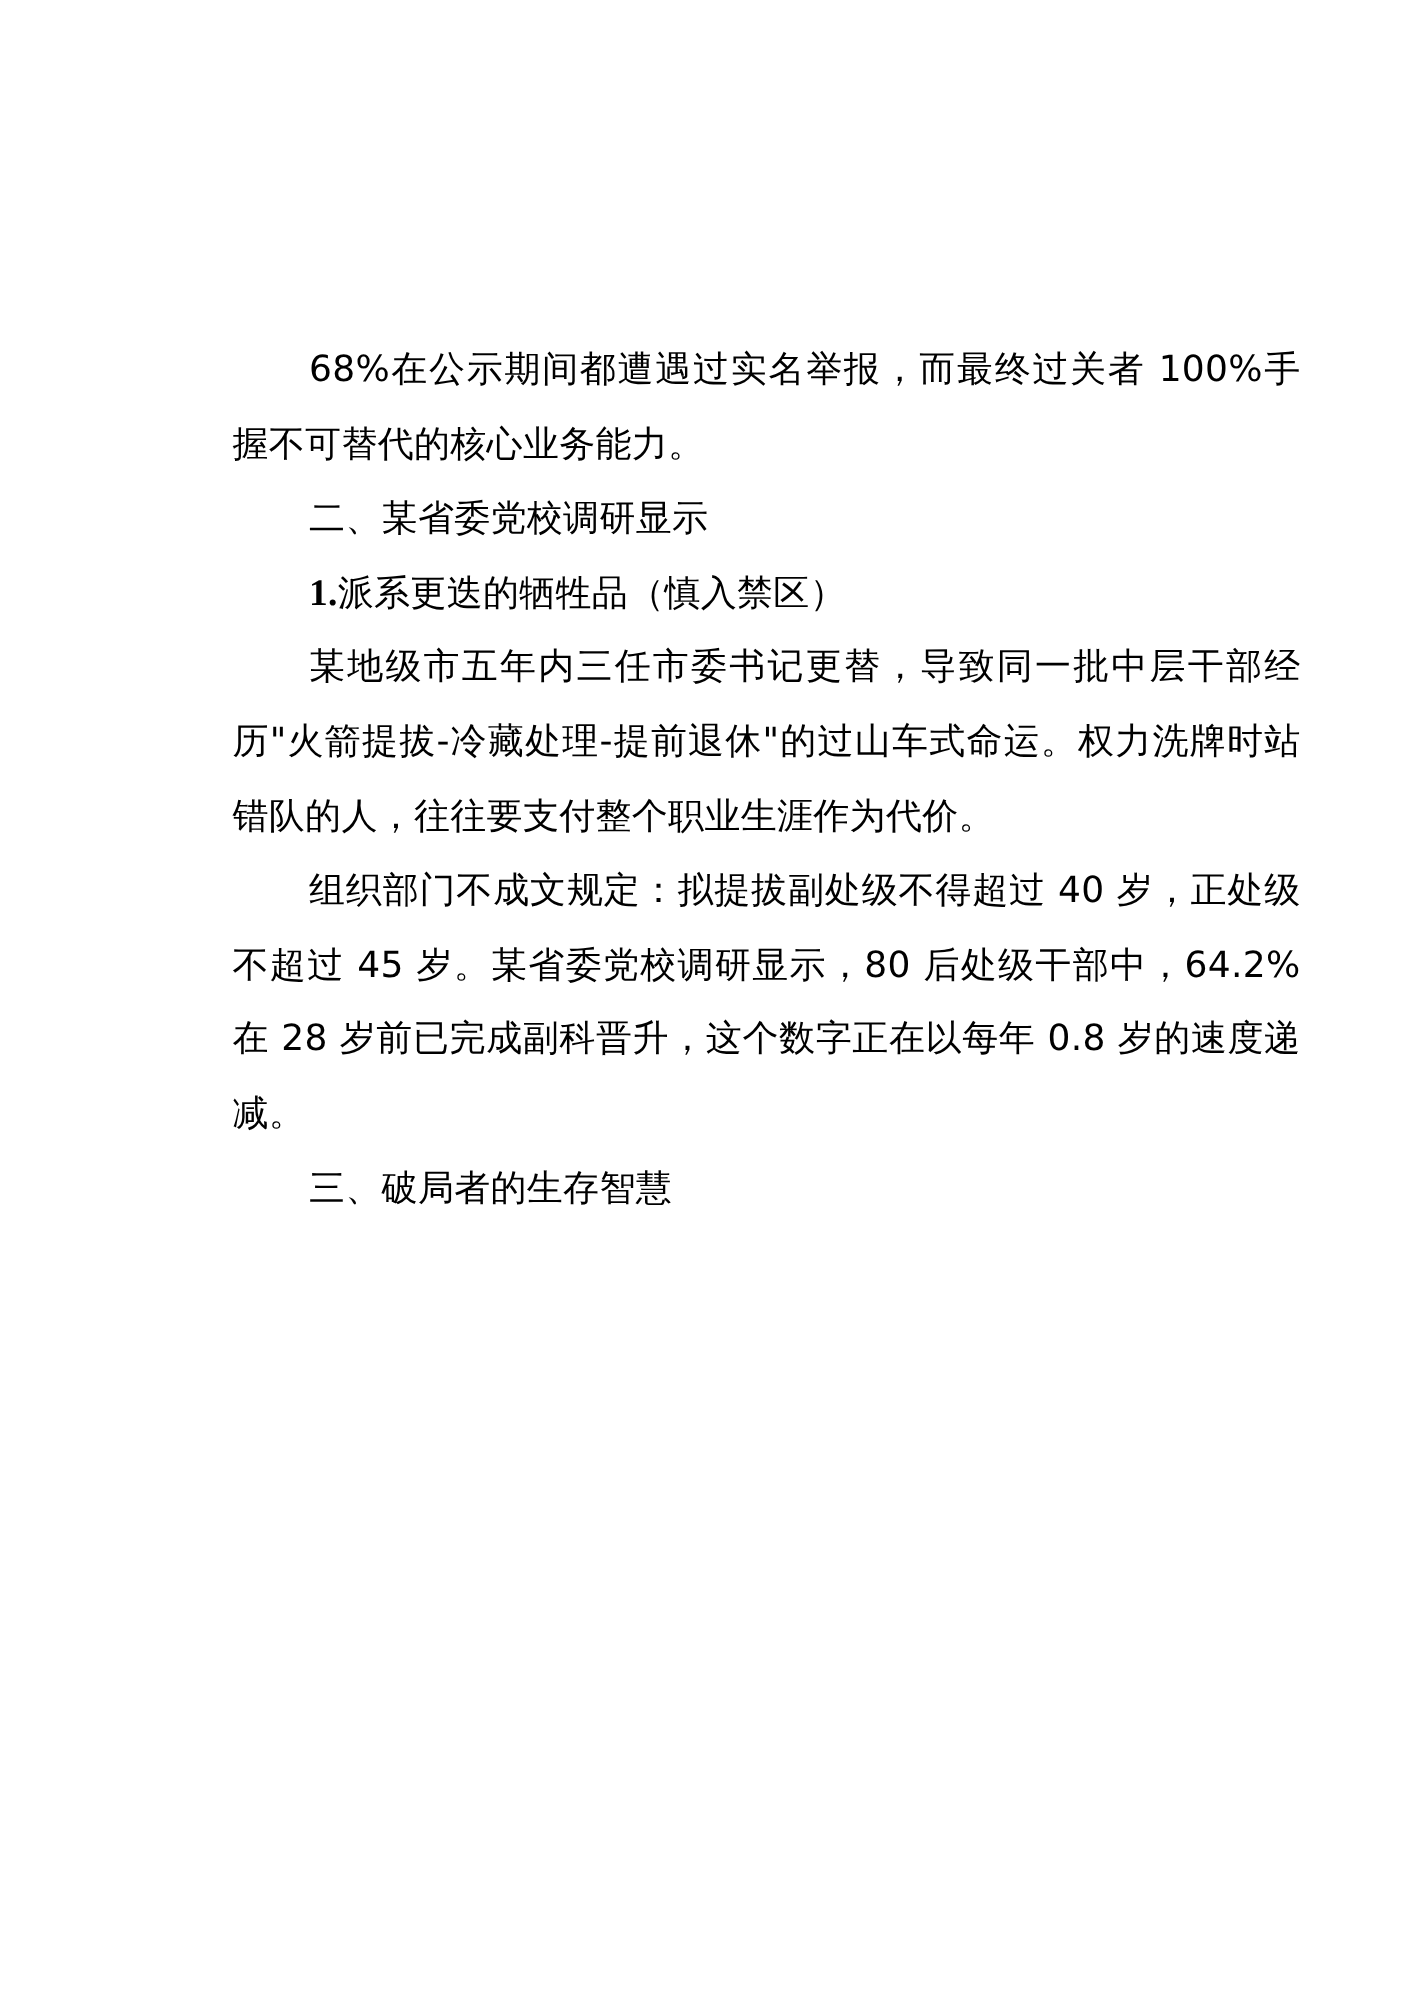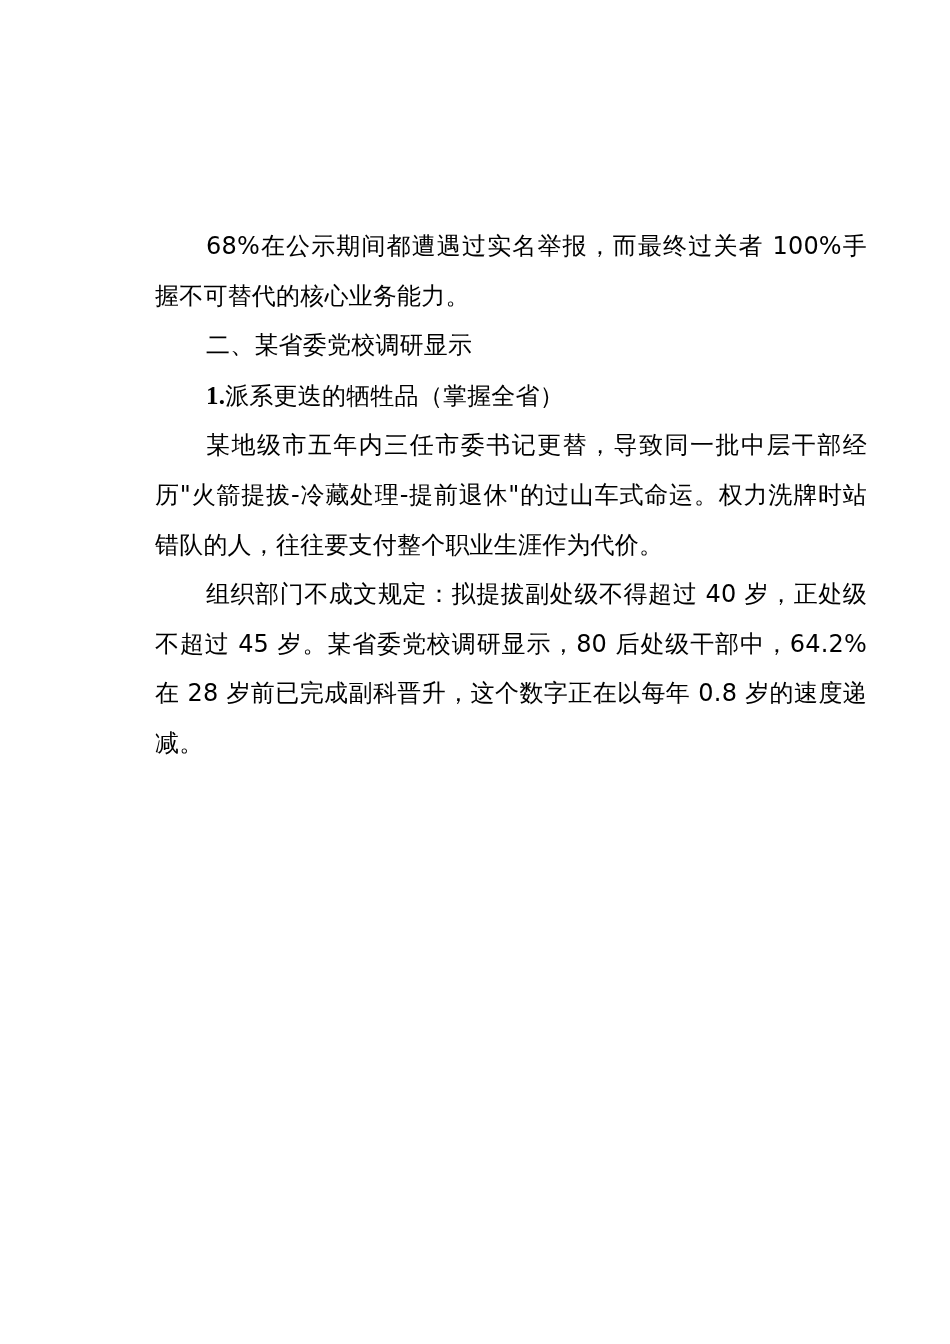--- a/index.html
+++ b/index.html
@@ -40,22 +40,23 @@
     }
   </style>
 </head>
 <body>
 
 <div class="page">
   <p class="para indent">68%在公示期间都遭遇过实名举报，而最终过关者 100%手握不可替代的核心业务能力。</p>
 
   <p class="para indent">二、某省委党校调研显示</p>
 
-  <p class="para indent"><span class="bold-num">1.</span><span>派系更迭的牺牲品（掌握全省）</span></p>
+  <p class="para indent"><span class="bold-num">1.</span><span>派系更迭的牺牲品（慎入禁区）</span></p>
 
   <p class="para indent">某地级市五年内三任市委书记更替，导致同一批中层干部经历"火箭提拔-冷藏处理-提前退休"的过山车式命运。权力洗牌时站错队的人，往往要支付整个职业生涯作为代价。</p>
 
 
   <p class="para indent">组织部门不成文规定：拟提拔副处级不得超过 40 岁，正处级不超过 45 岁。某省委党校调研显示，80 后处级干部中，64.2%在 28 岁前已完成副科晋升，这个数字正在以每年 0.8 岁的速度递减。</p>
 
+  <p class="para indent">三、破局者的生存智慧</p>
 
 
 </div>
 
 </body></html>

